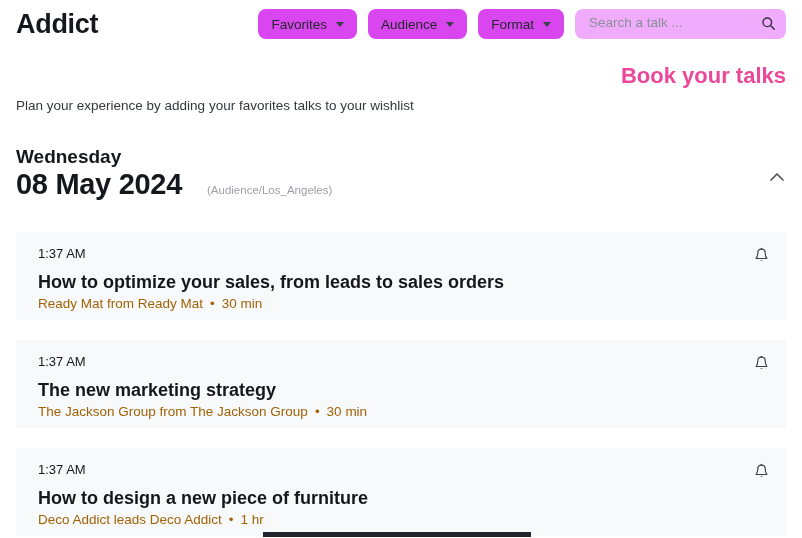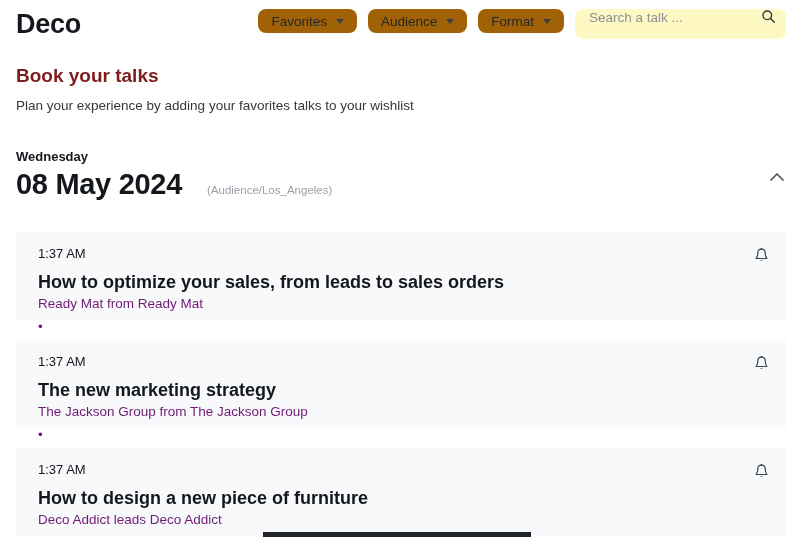--- a/index.html
+++ b/index.html
@@ -24,84 +24,85 @@
     font-size: 27px;
     font-weight: 700;
     letter-spacing: -0.3px;
     margin: 0;
     line-height: 34px;
     color: #14181c;
   }
   .controls { display: flex; gap: 11px; margin-top: 2px; }
   .filter-btn {
     border: none;
-    background: #a16207;
+    background: #d946ef;
     border-radius: 8px;
-    height: 24px;
+    height: 30px;
     padding: 0 13px;
     font-family: "Liberation Sans", sans-serif;
     font-size: 13.5px;
     color: #23272b;
     display: flex;
     align-items: center;
     gap: 9px;
     cursor: pointer;
   }
   .caret {
     width: 0; height: 0;
     border-left: 4px solid transparent;
     border-right: 4px solid transparent;
     border-top: 5px solid #3a4046;
     display: inline-block;
     margin-top: 1px;
   }
   .search-box {
-    background: #fef9c3;
+    background: #f0abfc;
     border-radius: 8px;
     height: 30px;
     width: 211px;
     display: flex;
-    align-items: flex-start;
+    align-items: flex-end;
     padding: 0 10px 8px 12px;
   }
   .search-box input {
     border: none; background: transparent; outline: none;
     flex: 1; min-width: 0;
     font-family: "Liberation Sans", sans-serif;
     font-size: 13.5px;
     color: #3a4046;
   }
   .search-box input::placeholder { color: #8a9097; }
   .search-box svg { flex: 0 0 auto; color: #2f353a; }
 
   
   .intro { margin: 23px 16px 0 16px; }
   .intro-heading {
-    font-size: 19px;
+    font-size: 22px;
     font-weight: 700;
     margin: 0;
     line-height: 24px;
-    color: #7f1d1d;
+    color: #ec4899;
+    text-align: right;
   }
   .intro-sub {
     margin: 9px 0 0 0;
     font-size: 13.5px;
     line-height: 17px;
     color: #33383d;
   }
 
   
   .day-header {
     margin: 34px 16px 0 16px;
     display: flex;
     justify-content: space-between;
     align-items: flex-start;
   }
   .weekday {
-    font-size: 13px;
+    font-size: 19px;
     font-weight: 700;
     line-height: 17px;
     color: #14181c;
   }
   .date-row { display: flex; align-items: baseline; gap: 25px; margin-top: 3px; }
   .date-big {
     font-size: 29px;
     font-weight: 700;
     letter-spacing: -0.3px;
     line-height: 32px;
@@ -136,25 +137,24 @@
     font-size: 18px;
     font-weight: 700;
     line-height: 17px;
     margin-top: 13px;
     color: #14181c;
   }
   .talk-meta {
     margin-top: 5px;
     font-size: 13.5px;
     line-height: 16px;
-    color: #701a75;
+    color: #a16207;
     display: flex;
     gap: 7px;
     align-items: baseline;
-    flex-direction: column;
   }
   .bell-btn {
     position: absolute;
     top: 13px; right: 15px;
     border: none; background: transparent; padding: 2px;
     cursor: pointer;
     color: #39414b;
     line-height: 0;
   }
 
@@ -163,21 +163,21 @@
     position: absolute;
     left: 263px; top: 532px;
     width: 268px; height: 5px;
     background: #21252b;
   }
 </style>
 </head>
 <body>
 
 <div class="header">
-  <h1 class="page-title">Deco</h1>
+  <h1 class="page-title">Addict</h1>
   <div class="controls">
     <button class="filter-btn">
       <span>Favorites</span>
       <span class="caret"></span>
     </button>
     <button class="filter-btn">
       <span>Audience</span>
       <span class="caret"></span>
     </button>
     <button class="filter-btn">

